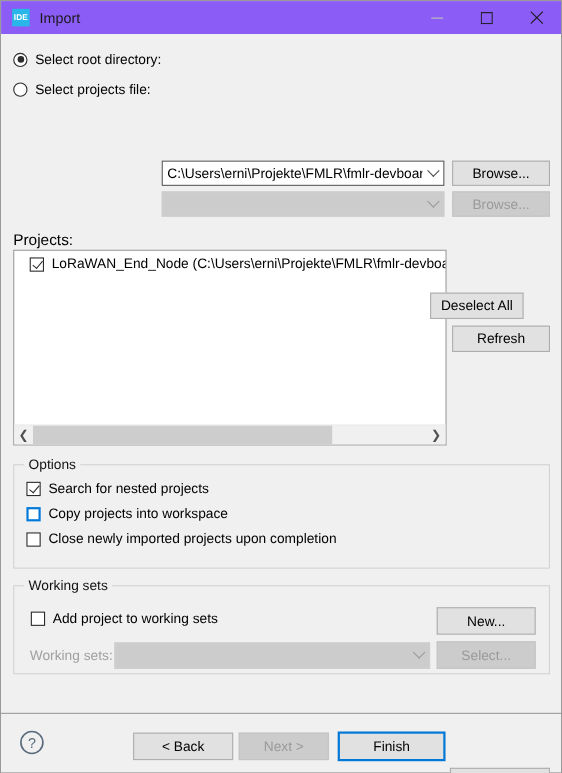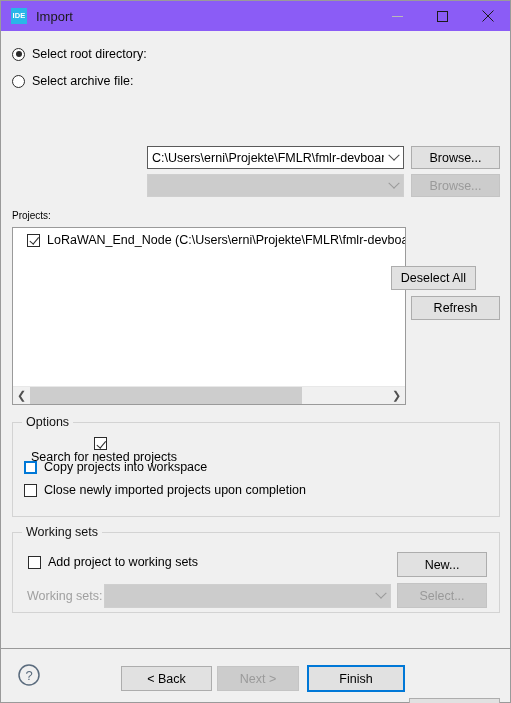--- a/index.html
+++ b/index.html
@@ -208,21 +208,21 @@
     border: 2px solid #0078d7;
     background: #e1e1e1;
   }
 
   .btn-browse1 { left: 410px; top: 115px; width: 89px; height: 23px; }
   .btn-browse2 { left: 410px; top: 143px; width: 89px; height: 23px; }
 
   .label-projects {
     position: absolute;
     left: 11px; top: 179px;
-    font-size: 10px;
+    font-size: 14px;
   }
 
   
   .listbox {
     position: absolute;
     left: 11px; top: 196px;
     width: 394px; height: 178px;
     box-sizing: border-box;
     background: #ffffff;
     border: 1px solid #9a9a9a;
@@ -395,21 +395,21 @@
     <div class="combo combo-root">
       <span class="combo-value">C:\Users\erni\Projekte\FMLR\fmlr-devboard</span>
       <span class="combo-arrow">
           <i class="chev"></i>
         </span>
     </div>
     <div class="btn btn-browse1">Browse...</div>
 
     <div class="row row-arch">
       <span class="radio"></span>
-      <span class="radio-label">Select archive file:</span>
+      <span class="radio-label">Select projects file:</span>
     </div>
     <div class="combo combo-arch disabled">
       <span class="combo-value"></span>
       <span class="combo-arrow">
           <i class="chev"></i>
         </span>
     </div>
     <div class="btn btn-browse2 disabled">Browse...</div>
 
     <div class="label-projects">Projects:</div>
@@ -431,21 +431,21 @@
           </div>
       </div>
     </div>
 
     <div class="btn btn-desall">Deselect All</div>
     <div class="btn btn-refresh">Refresh</div>
 
     <div class="group group-options">
       <span class="group-legend">Options</span>
 
-      <div class="checkrow" style="left:11px; top:14px;flex-direction:column;">
+      <div class="checkrow" style="left:11px; top:14px;">
         <span class="checkbox checked"></span>
         <span class="check-label">Search for nested projects</span>
       </div>
 
       <div class="checkrow" style="left:11px; top:37px;">
         <span class="checkbox hover"></span>
         <span class="check-label">Copy projects into workspace</span>
       </div>
 
       <div class="checkrow" style="left:11px; top:60px;">

